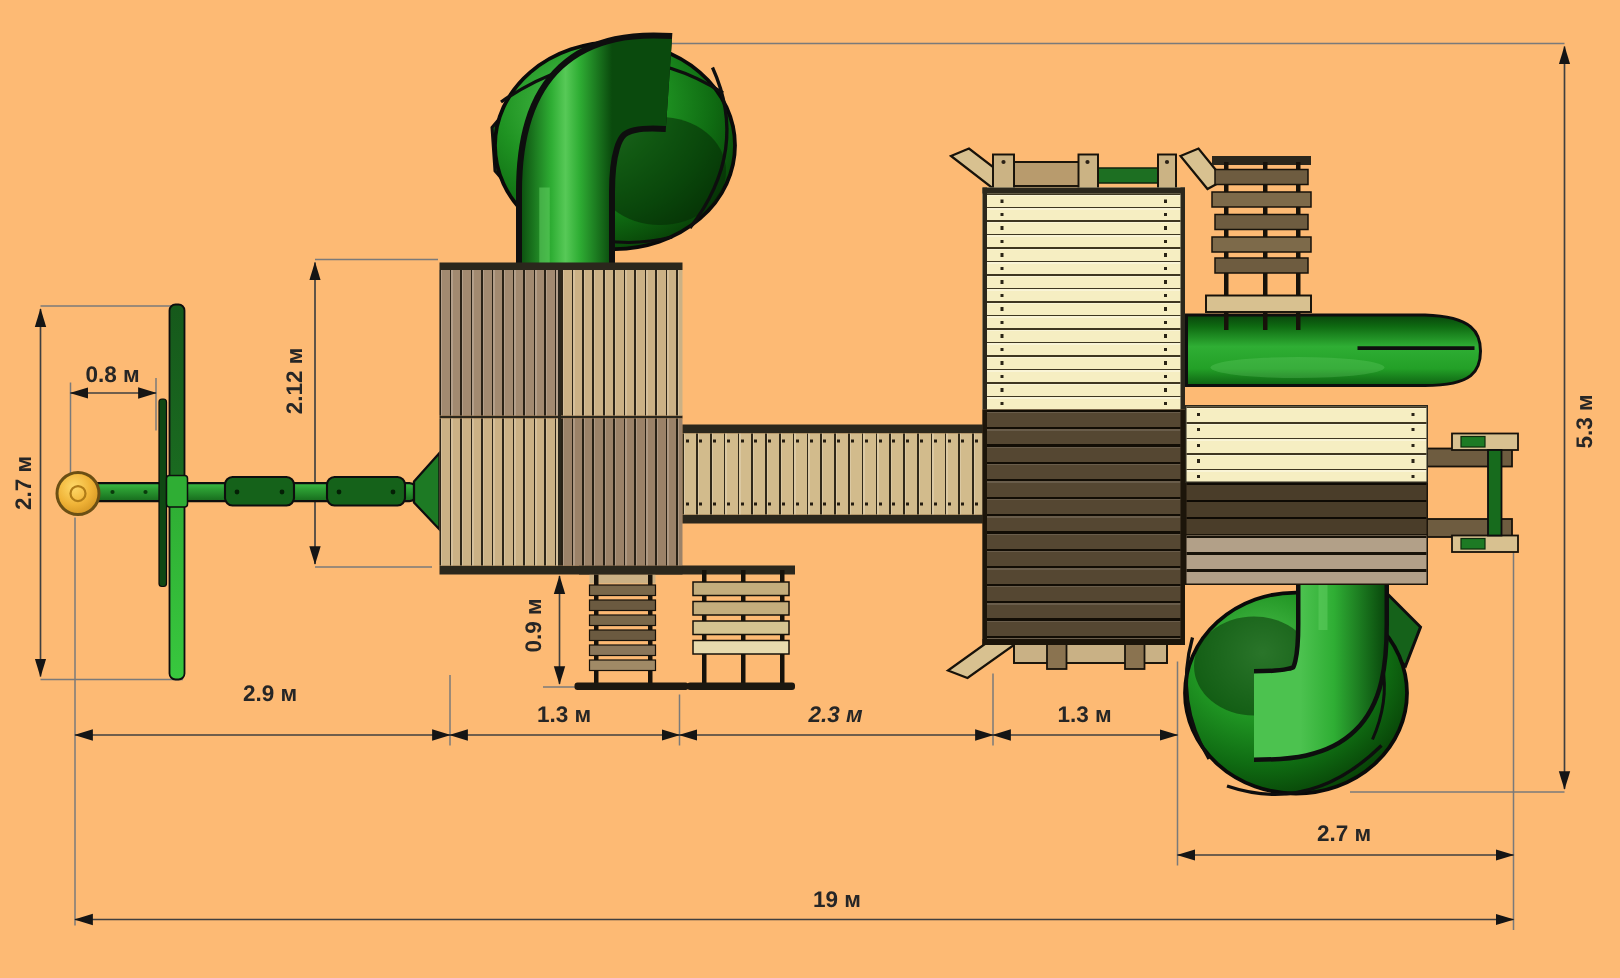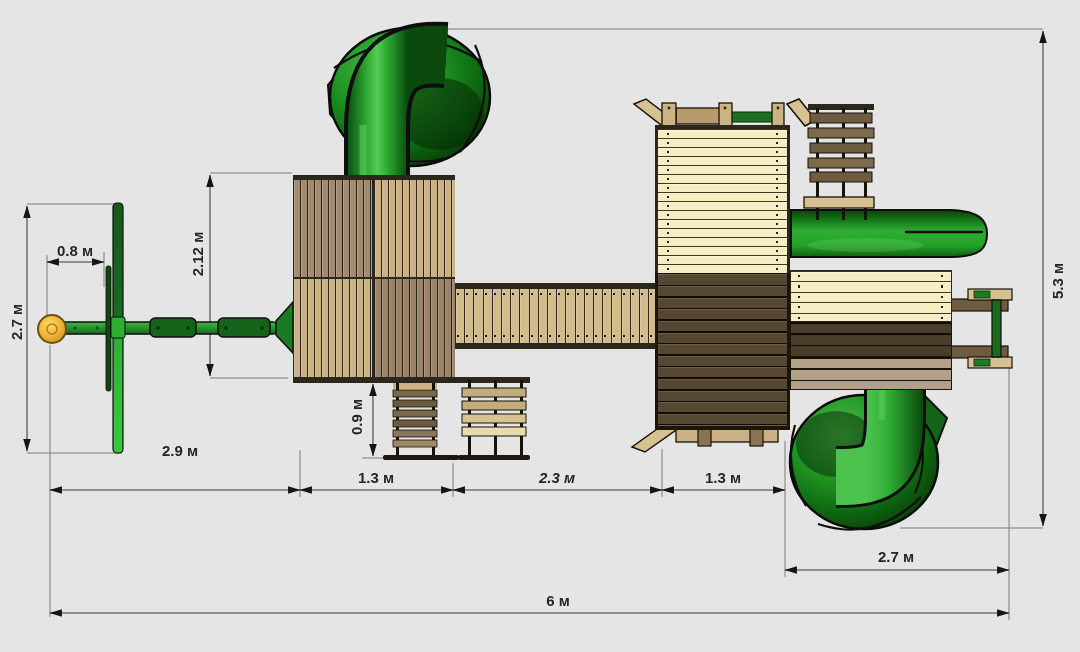--- a/index.html
+++ b/index.html
@@ -1,16 +1,16 @@
 <!DOCTYPE html>
 <html><head>
 <meta charset="utf-8">
 <style>
   html,body{margin:0;padding:0;background:#fff;}
-  #canvas{position:relative;width:1080px;height:652px;background:#e5e5e5;overflow:hidden;
+  #canvas{position:relative;width:1080px;height:652px;background:#fdba74;overflow:hidden;
           font-family:"Liberation Sans",sans-serif;}
   #vector{position:absolute;left:0;top:0;z-index:1;}
   .panel{position:absolute;z-index:2;box-sizing:border-box;}
   .lbl{position:absolute;z-index:3;font:700 15px "Liberation Sans",sans-serif;color:#262626;
        white-space:nowrap;transform:translate(-50%,-50%);}
   .lbl.v{transform:translate(-50%,-50%) rotate(-90deg);}
 
   
   .slatsV{background-image:repeating-linear-gradient(90deg,rgba(28,22,12,.9) 0 1px,
           rgba(255,255,255,.18) 1px 2px,transparent 2px 7px);}
@@ -278,21 +278,21 @@
   <div class="panel rows-dark" style="left:655px;top:273px;width:135px;height:157px;border-left:3px solid #1c150a;border-right:3px solid #1c150a;border-bottom:4px solid #1c150a;"></div>
 
   <div class="panel rows-cream-wide" style="left:790px;top:270px;width:162px;height:52px;border:1px solid #2b271c;"></div>
   <div class="panel rows-darker" style="left:790px;top:322px;width:162px;height:34px;border-left:1px solid #1c150a;border-right:1px solid #1c150a;"></div>
   <div class="panel rows-taupe" style="left:790px;top:356px;width:162px;height:34px;border:1px solid #1c150a;"></div>
 
   <div class="lbl" style="left:75px;top:250px;">0.8 м</div>
   <div class="lbl v" style="left:16px;top:322px;">2.7 м</div>
   <div class="lbl v" style="left:197px;top:254px;">2.12 м</div>
   <div class="lbl v" style="left:356px;top:417px;">0.9 м</div>
-  <div class="lbl" style="left:180px;top:450px;">2.9 м</div>
+  <div class="lbl" style="left:180px;top:463px;">2.9 м</div>
   <div class="lbl" style="left:376px;top:477px;">1.3 м</div>
   <div class="lbl" style="left:557px;top:477px;font-style:italic;">2.3 м</div>
   <div class="lbl" style="left:723px;top:477px;">1.3 м</div>
   <div class="lbl" style="left:896px;top:556px;">2.7 м</div>
-  <div class="lbl" style="left:558px;top:600px;">6 м</div>
+  <div class="lbl" style="left:558px;top:600px;">19 м</div>
   <div class="lbl v" style="left:1057px;top:281px;">5.3 м</div>
 
 </div>
 
 </body></html>

